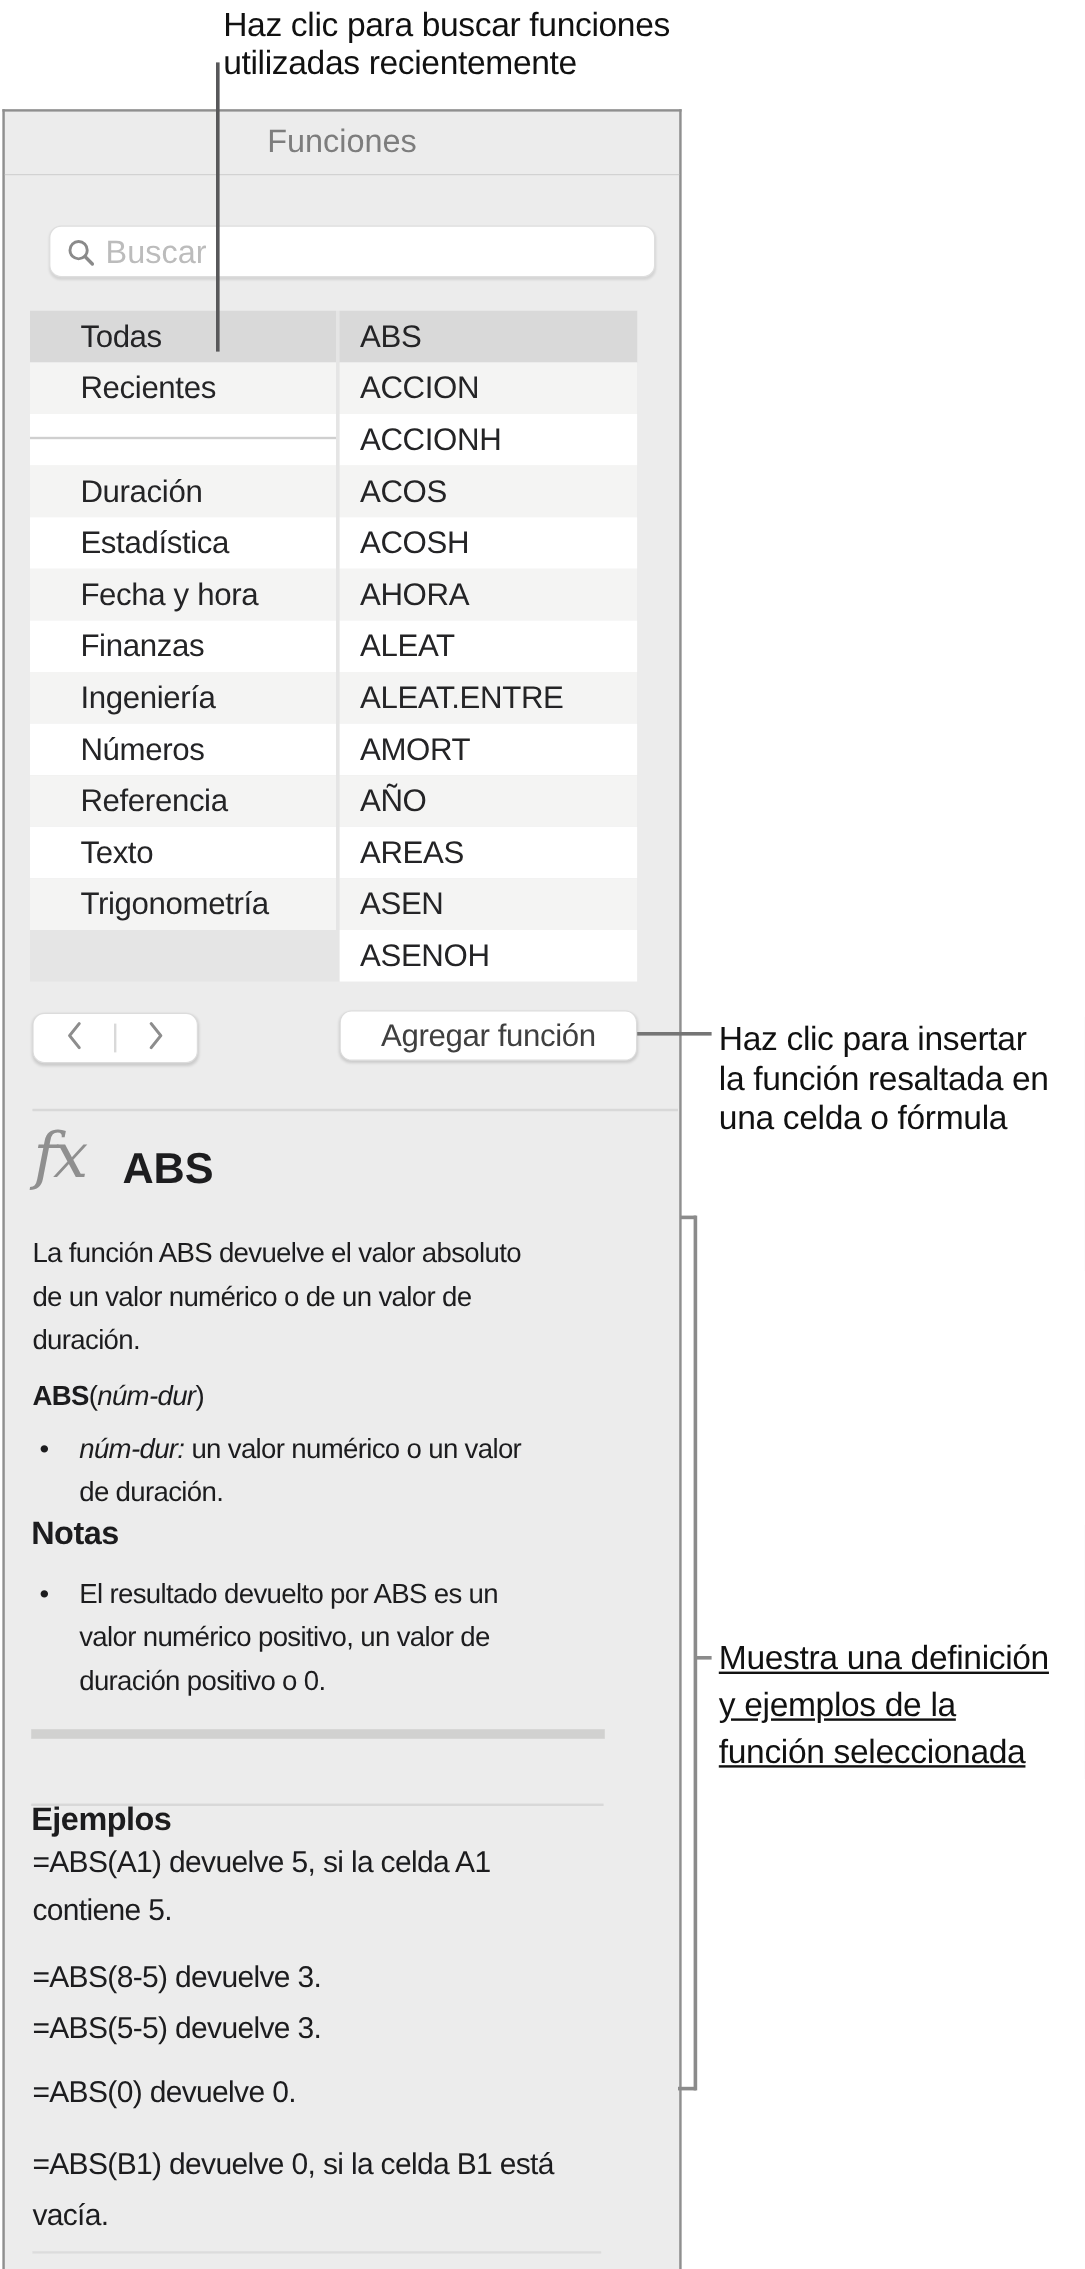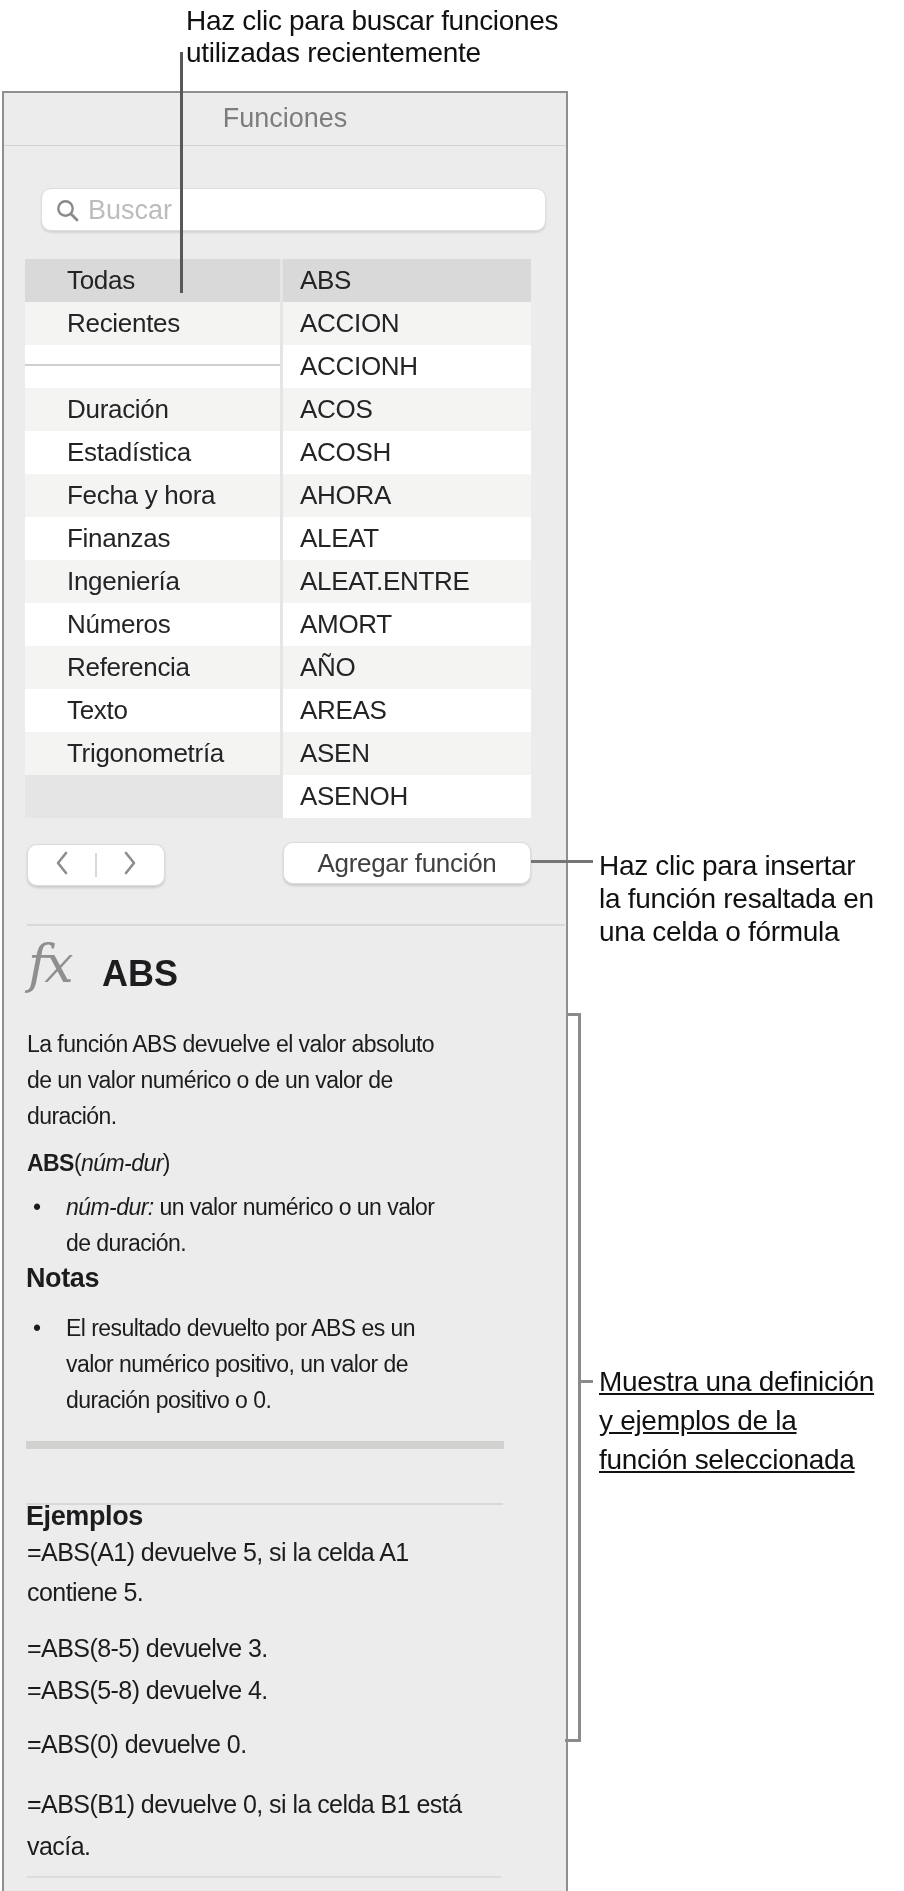--- a/index.html
+++ b/index.html
@@ -174,21 +174,21 @@
   <div>duración positivo o 0.</div>
 </div>
 
 <div id="thick-bar" class="abs"></div>
 <div id="examples-title" class="abs">Ejemplos</div>
 <div id="examples-divider" class="abs"></div>
 
 <div class="abs example-line" style="top:1538px">=ABS(A1) devuelve 5, si la celda A1</div>
 <div class="abs example-line" style="top:1578px">contiene 5.</div>
 <div class="abs example-line" style="top:1634px">=ABS(8-5) devuelve 3.</div>
-<div class="abs example-line" style="top:1676px">=ABS(5-8) devuelve 4.</div>
+<div class="abs example-line" style="top:1676px">=ABS(5-5) devuelve 3.</div>
 <div class="abs example-line" style="top:1730px">=ABS(0) devuelve 0.</div>
 <div class="abs example-line" style="top:1790px">=ABS(B1) devuelve 0, si la celda B1 está</div>
 <div class="abs example-line" style="top:1832px">vacía.</div>
 
 <div id="bottom-divider" class="abs"></div>
 
 <div id="callout-recent" class="abs callout">
   <div>Haz clic para buscar funciones</div>
   <div>utilizadas recientemente</div>
 </div>

